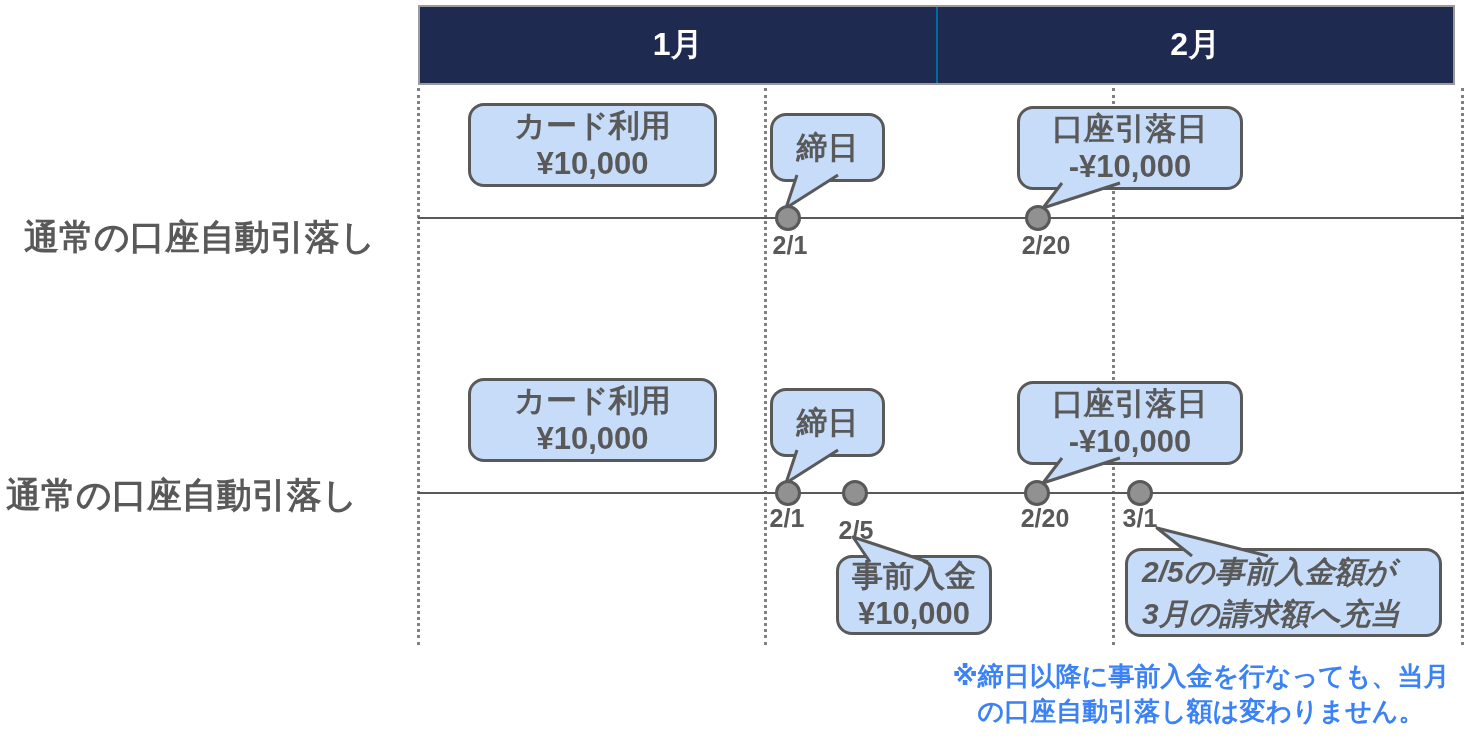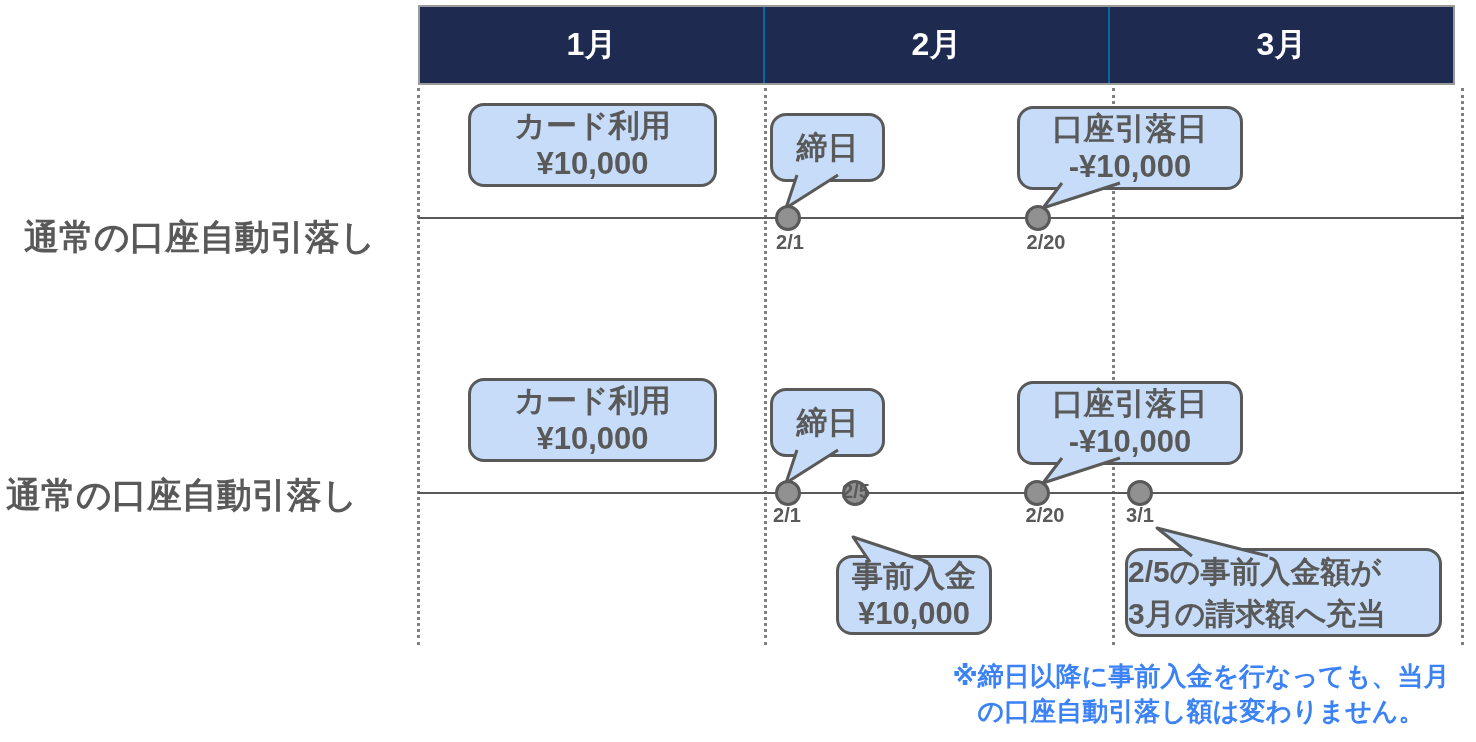--- a/index.html
+++ b/index.html
@@ -18,46 +18,45 @@
   
   .vline{position:absolute;top:88px;height:557px;width:0;border-left:3px dotted #808080;z-index:0;}
   
   .tl{position:absolute;left:418px;width:1046px;height:2px;background:#595959;z-index:1;}
   
   .dot{
     position:absolute;width:20px;height:20px;background:#919191;border:3px solid #595959;
     border-radius:50%;transform:translate(-50%,-50%);z-index:4;box-sizing:content-box;
   }
   
-  .date{position:absolute;transform:translateX(-50%);font-size:20px;white-space:nowrap;z-index:4;}
+  .date{position:absolute;transform:translateX(-50%);font-size:25px;white-space:nowrap;z-index:4;}
   
   .row-label{position:absolute;font-size:35px;white-space:nowrap;z-index:1;}
   
   .bubble{
     position:absolute;background:#c6dcf8;border:3px solid #595959;border-radius:16px;
     box-sizing:border-box;display:flex;flex-direction:column;align-items:center;justify-content:center;
     text-align:center;font-size:31px;line-height:38px;z-index:2;
   }
-  .bubble.note{align-items:flex-start;text-align:left;font-size:30px;line-height:42px;}
+  .bubble.note{align-items:flex-start;text-align:left;padding-left:14px;font-size:30px;line-height:42px;font-style:italic;}
   .tails{position:absolute;left:0;top:0;z-index:3;pointer-events:none;}
   
   .footnote{
     position:absolute;left:928px;top:659px;width:546px;text-align:center;
     color:#3b82f6;font-size:26px;line-height:35px;white-space:nowrap;z-index:1;
   }
 </style>
 </head>
 <body>
 
 <div class="canvas">
 
   <div class="header">
     <div class="month">1月</div>
     <div class="month">2月</div>
-    <div class="month">3月</div>
   </div>
 
   <div class="vline" style="left:417px"></div>
   <div class="vline" style="left:764px"></div>
   <div class="vline" style="left:1112px"></div>
   <div class="vline" style="left:1461px"></div>
 
   <div class="row-label" style="left:24px;top:214px">通常の口座自動引落し</div>
   <div class="tl" style="top:217px"></div>
 
@@ -99,21 +98,21 @@
   <div class="bubble note" style="left:1125px;top:548px;width:317px;height:89px">
     <div>2/5の事前入金額が</div>
     <div>3月の請求額へ充当</div>
   </div>
 
   <div class="dot" style="left:788px;top:493px"></div>
   <div class="dot" style="left:855px;top:493px"></div>
   <div class="dot" style="left:1037px;top:493px"></div>
   <div class="dot" style="left:1140px;top:493px"></div>
   <div class="date" style="left:787px;top:504px">2/1</div>
-  <div class="date" style="left:856px;top:480px">2/5</div>
+  <div class="date" style="left:856px;top:516px">2/5</div>
   <div class="date" style="left:1045px;top:504px">2/20</div>
   <div class="date" style="left:1140px;top:504px">3/1</div>
 
   <svg class="tails" width="1476" height="742" viewBox="0 0 1476 742">
     <path d="M797,175 L786,208 L838,175" fill="#c6dcf8" stroke="#595959" stroke-width="3" stroke-linejoin="round"></path>
     <path d="M1062,183 L1043,208 L1120,183" fill="#c6dcf8" stroke="#595959" stroke-width="3" stroke-linejoin="round"></path>
     <path d="M797,450 L786,483 L838,450" fill="#c6dcf8" stroke="#595959" stroke-width="3" stroke-linejoin="round"></path>
     <path d="M1062,458 L1043,483 L1120,458" fill="#c6dcf8" stroke="#595959" stroke-width="3" stroke-linejoin="round"></path>
     <path d="M870,562 L853,537 L928,562" fill="#c6dcf8" stroke="#595959" stroke-width="3" stroke-linejoin="round"></path>
     <path d="M1192,556 L1157,528 L1268,556" fill="#c6dcf8" stroke="#595959" stroke-width="3" stroke-linejoin="round"></path>

